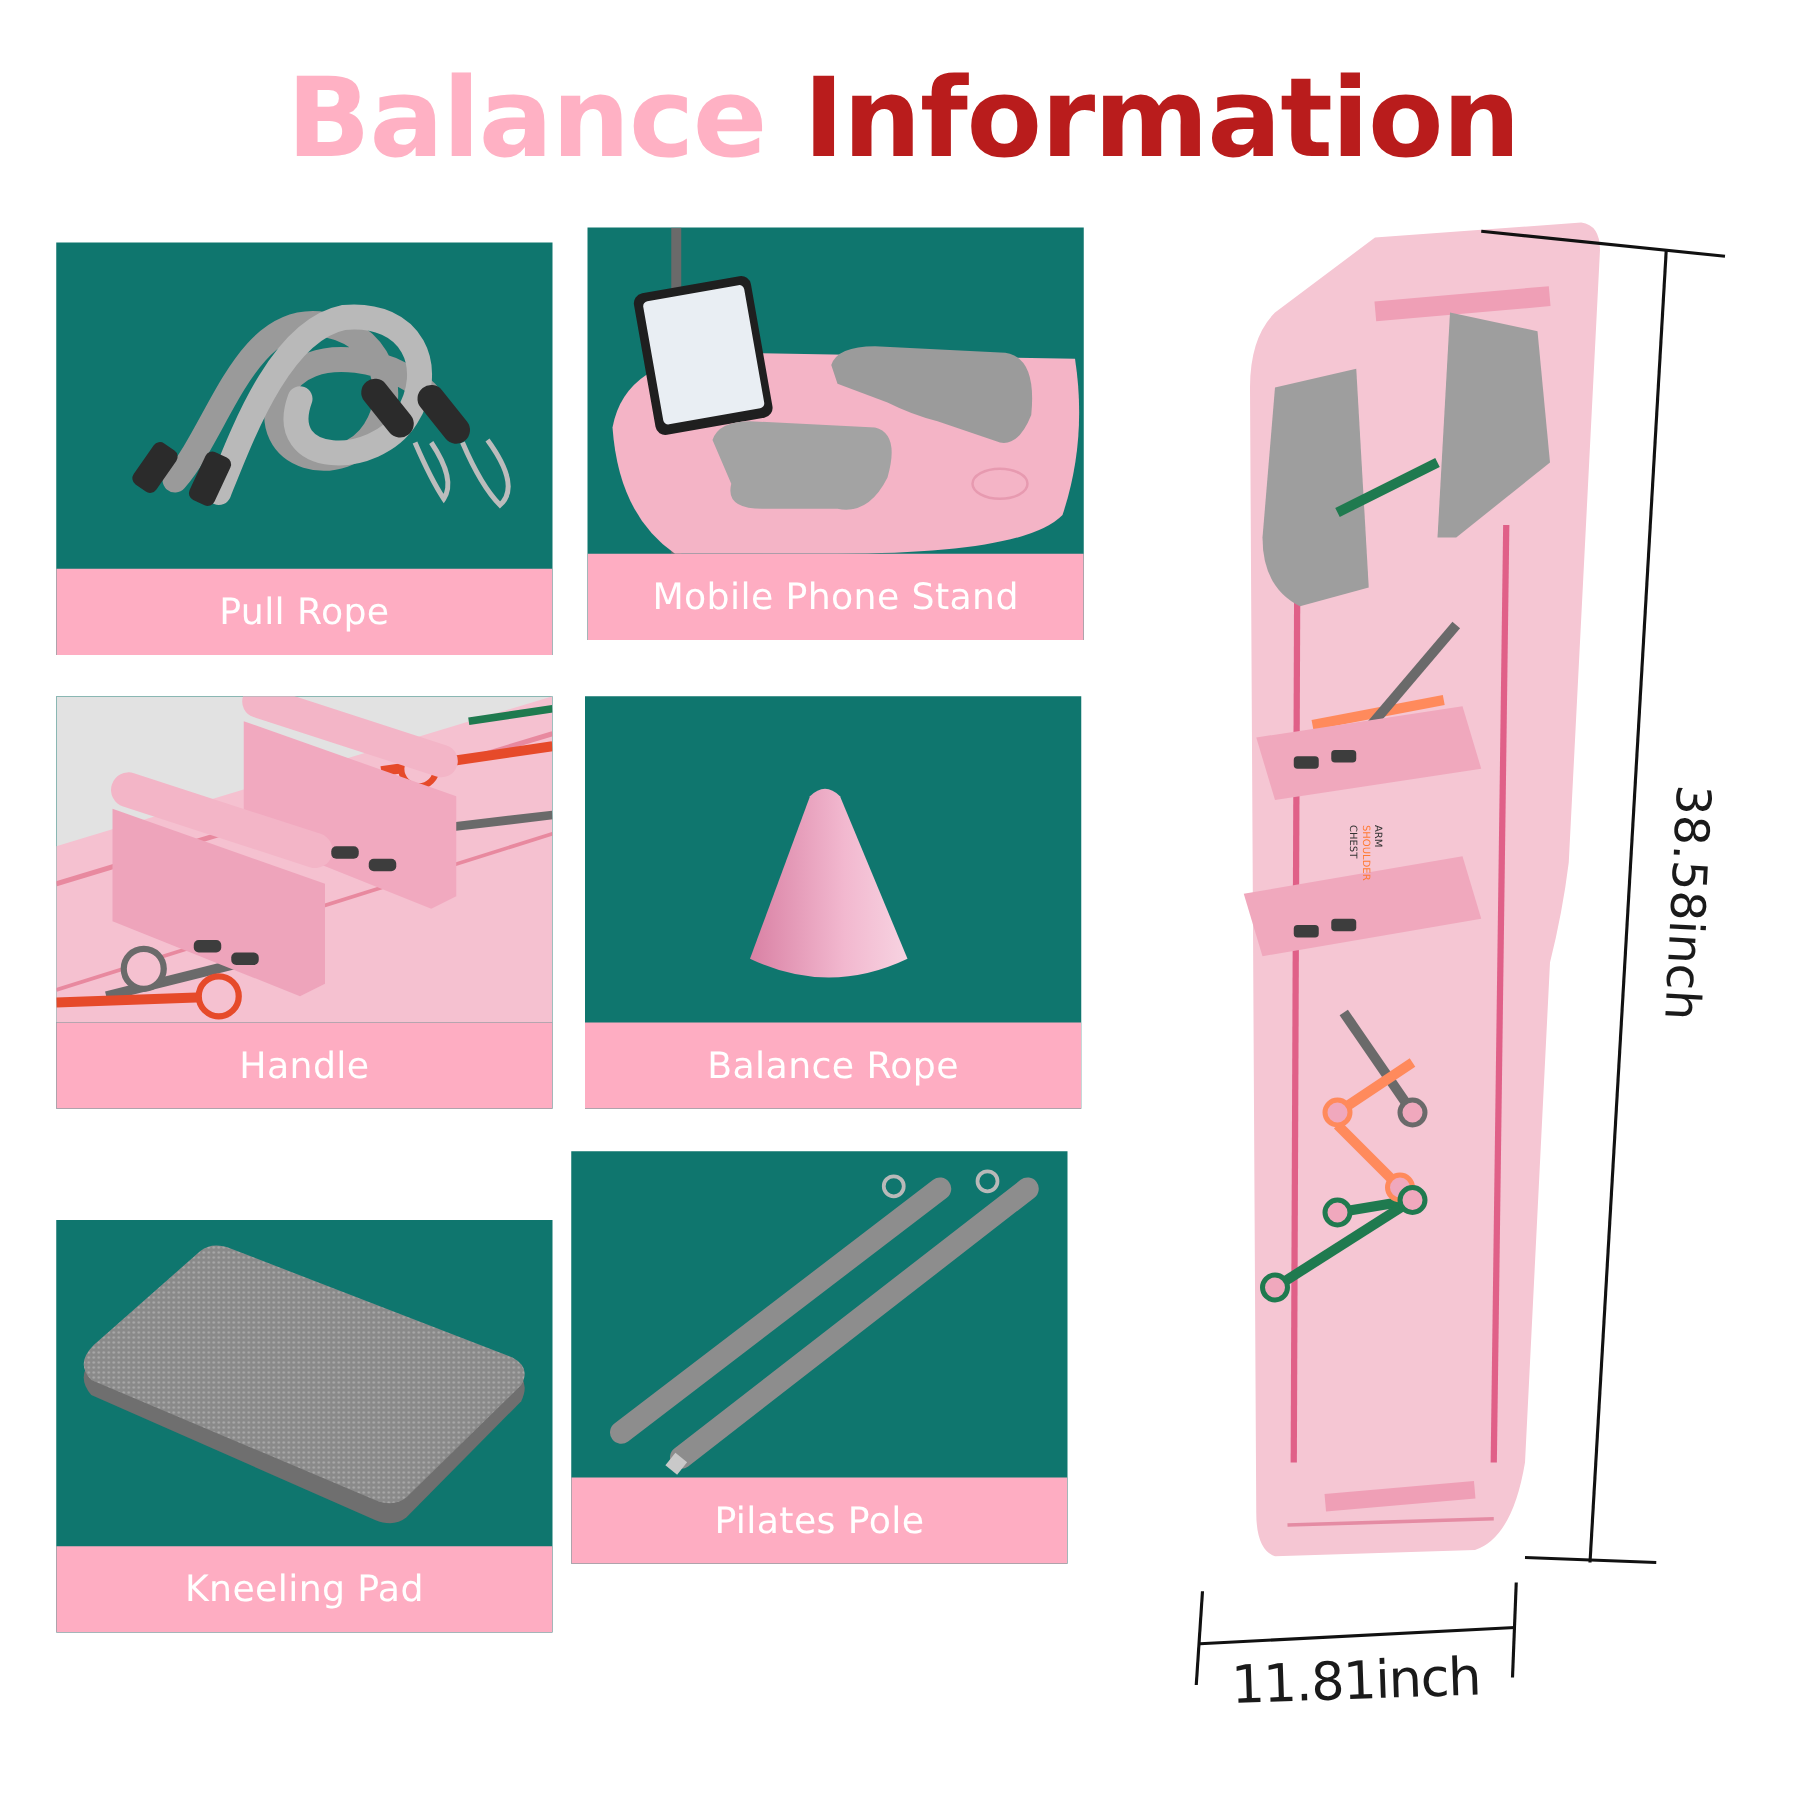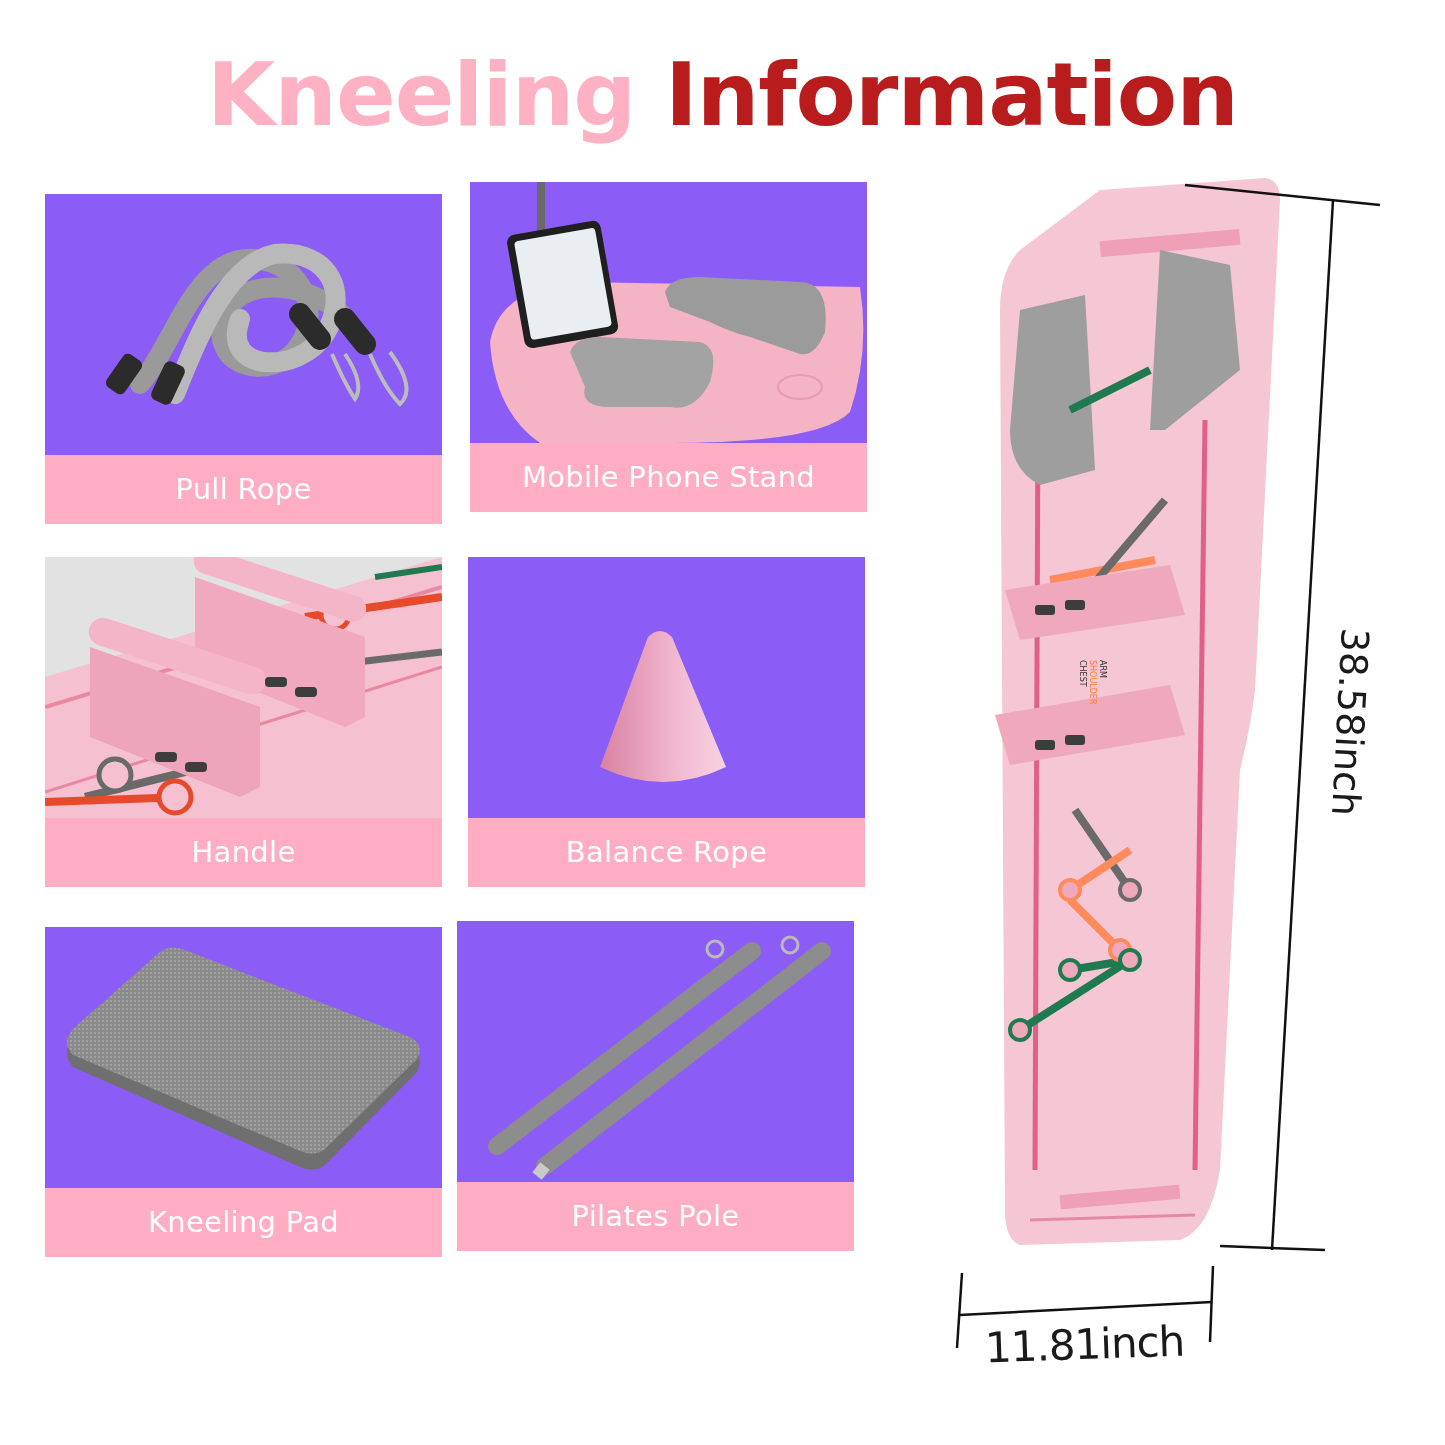--- a/index.html
+++ b/index.html
@@ -1,29 +1,29 @@
 <!DOCTYPE html>
 <html><head>
 <meta charset="utf-8">
 <style>
   html,body{margin:0;padding:0;background:#ffffff;}
   body{width:1445px;height:1445px;position:relative;overflow:hidden;font-family:"Liberation Sans","DejaVu Sans",sans-serif;}
   .title{position:absolute;left:0;top:40px;width:1445px;text-align:center;font-family:"DejaVu Sans",sans-serif;font-weight:bold;font-size:88px;letter-spacing:-1px;line-height:110px;}
   .title .accent{color:#ffb1c4;}
   .title .dark{color:#b91c1c;}
-  .card{position:absolute;width:397px;height:330px;background:#8b5cf6;overflow:hidden;}
+  .card{position:absolute;width:397px;height:330px;background:#0f766e;overflow:hidden;}
   .card .label{position:absolute;left:0;bottom:0;width:100%;height:69px;background:#feadc2;color:#ffffff;font-family:"DejaVu Sans",sans-serif;font-size:29px;line-height:69px;text-align:center;letter-spacing:0.3px;}
   .card svg{position:absolute;left:0;top:0;}
   .dim{position:absolute;font-family:"DejaVu Sans",sans-serif;color:#1a1a1a;}
 </style>
 </head>
 <body>
 
 <div class="title">
-  <span class="accent">Kneeling</span>
+  <span class="accent">Balance</span>
   <span class="dark">Information</span>
 </div>
 
 <div class="card" style="left:45px;top:194px;">
   <svg width="397" height="261">
     <g fill="none" stroke-linecap="round">
       <path d="M95 190 C130 150,150 60,210 65 C260 70,275 120,255 150 C230 190,160 175,180 120 C200 75,280 95,300 125" stroke="#9a9a9a" stroke-width="20"></path>
       <path d="M130 200 C150 150,180 70,230 60 C285 55,305 100,280 140 C255 180,175 180,195 125" stroke="#b9b9b9" stroke-width="20"></path>
       <path d="M300 125 L320 150" stroke="#2b2b2b" stroke-width="22"></path>
       <path d="M255 120 L275 145" stroke="#2b2b2b" stroke-width="22"></path>
@@ -82,21 +82,21 @@
         <stop offset="0" stop-color="#d981a4"></stop>
         <stop offset="0.6" stop-color="#f2b8cf"></stop>
         <stop offset="1" stop-color="#f7d3e1"></stop>
       </linearGradient>
     </defs>
     <path d="M180 80 Q192 68 204 80 L258 210 Q195 240 132 210 Z" fill="url(#coneg)"></path>
   </svg>
   <div class="label">Balance Rope</div>
 </div>
 
-<div class="card" style="left:45px;top:927px;">
+<div class="card" style="left:45px;top:976px;">
   <svg width="397" height="261">
     <defs>
       <pattern id="dots" width="4" height="4" patternUnits="userSpaceOnUse">
         <rect width="4" height="4" fill="#8a8a8a"></rect>
         <circle cx="2" cy="2" r="1" fill="#a9a9a9"></circle>
       </pattern>
     </defs>
     <path d="M30 110 L115 30 Q125 22 140 28 L365 120 Q380 128 372 145 L280 238 Q270 246 255 240 L28 140 Q15 125 30 110 Z" fill="#6f6f6f"></path>
     <path d="M30 100 L115 25 Q125 17 140 23 L365 110 Q380 118 372 132 L280 222 Q270 230 255 224 L28 128 Q15 115 30 100 Z" fill="url(#dots)"></path>
   </svg>

